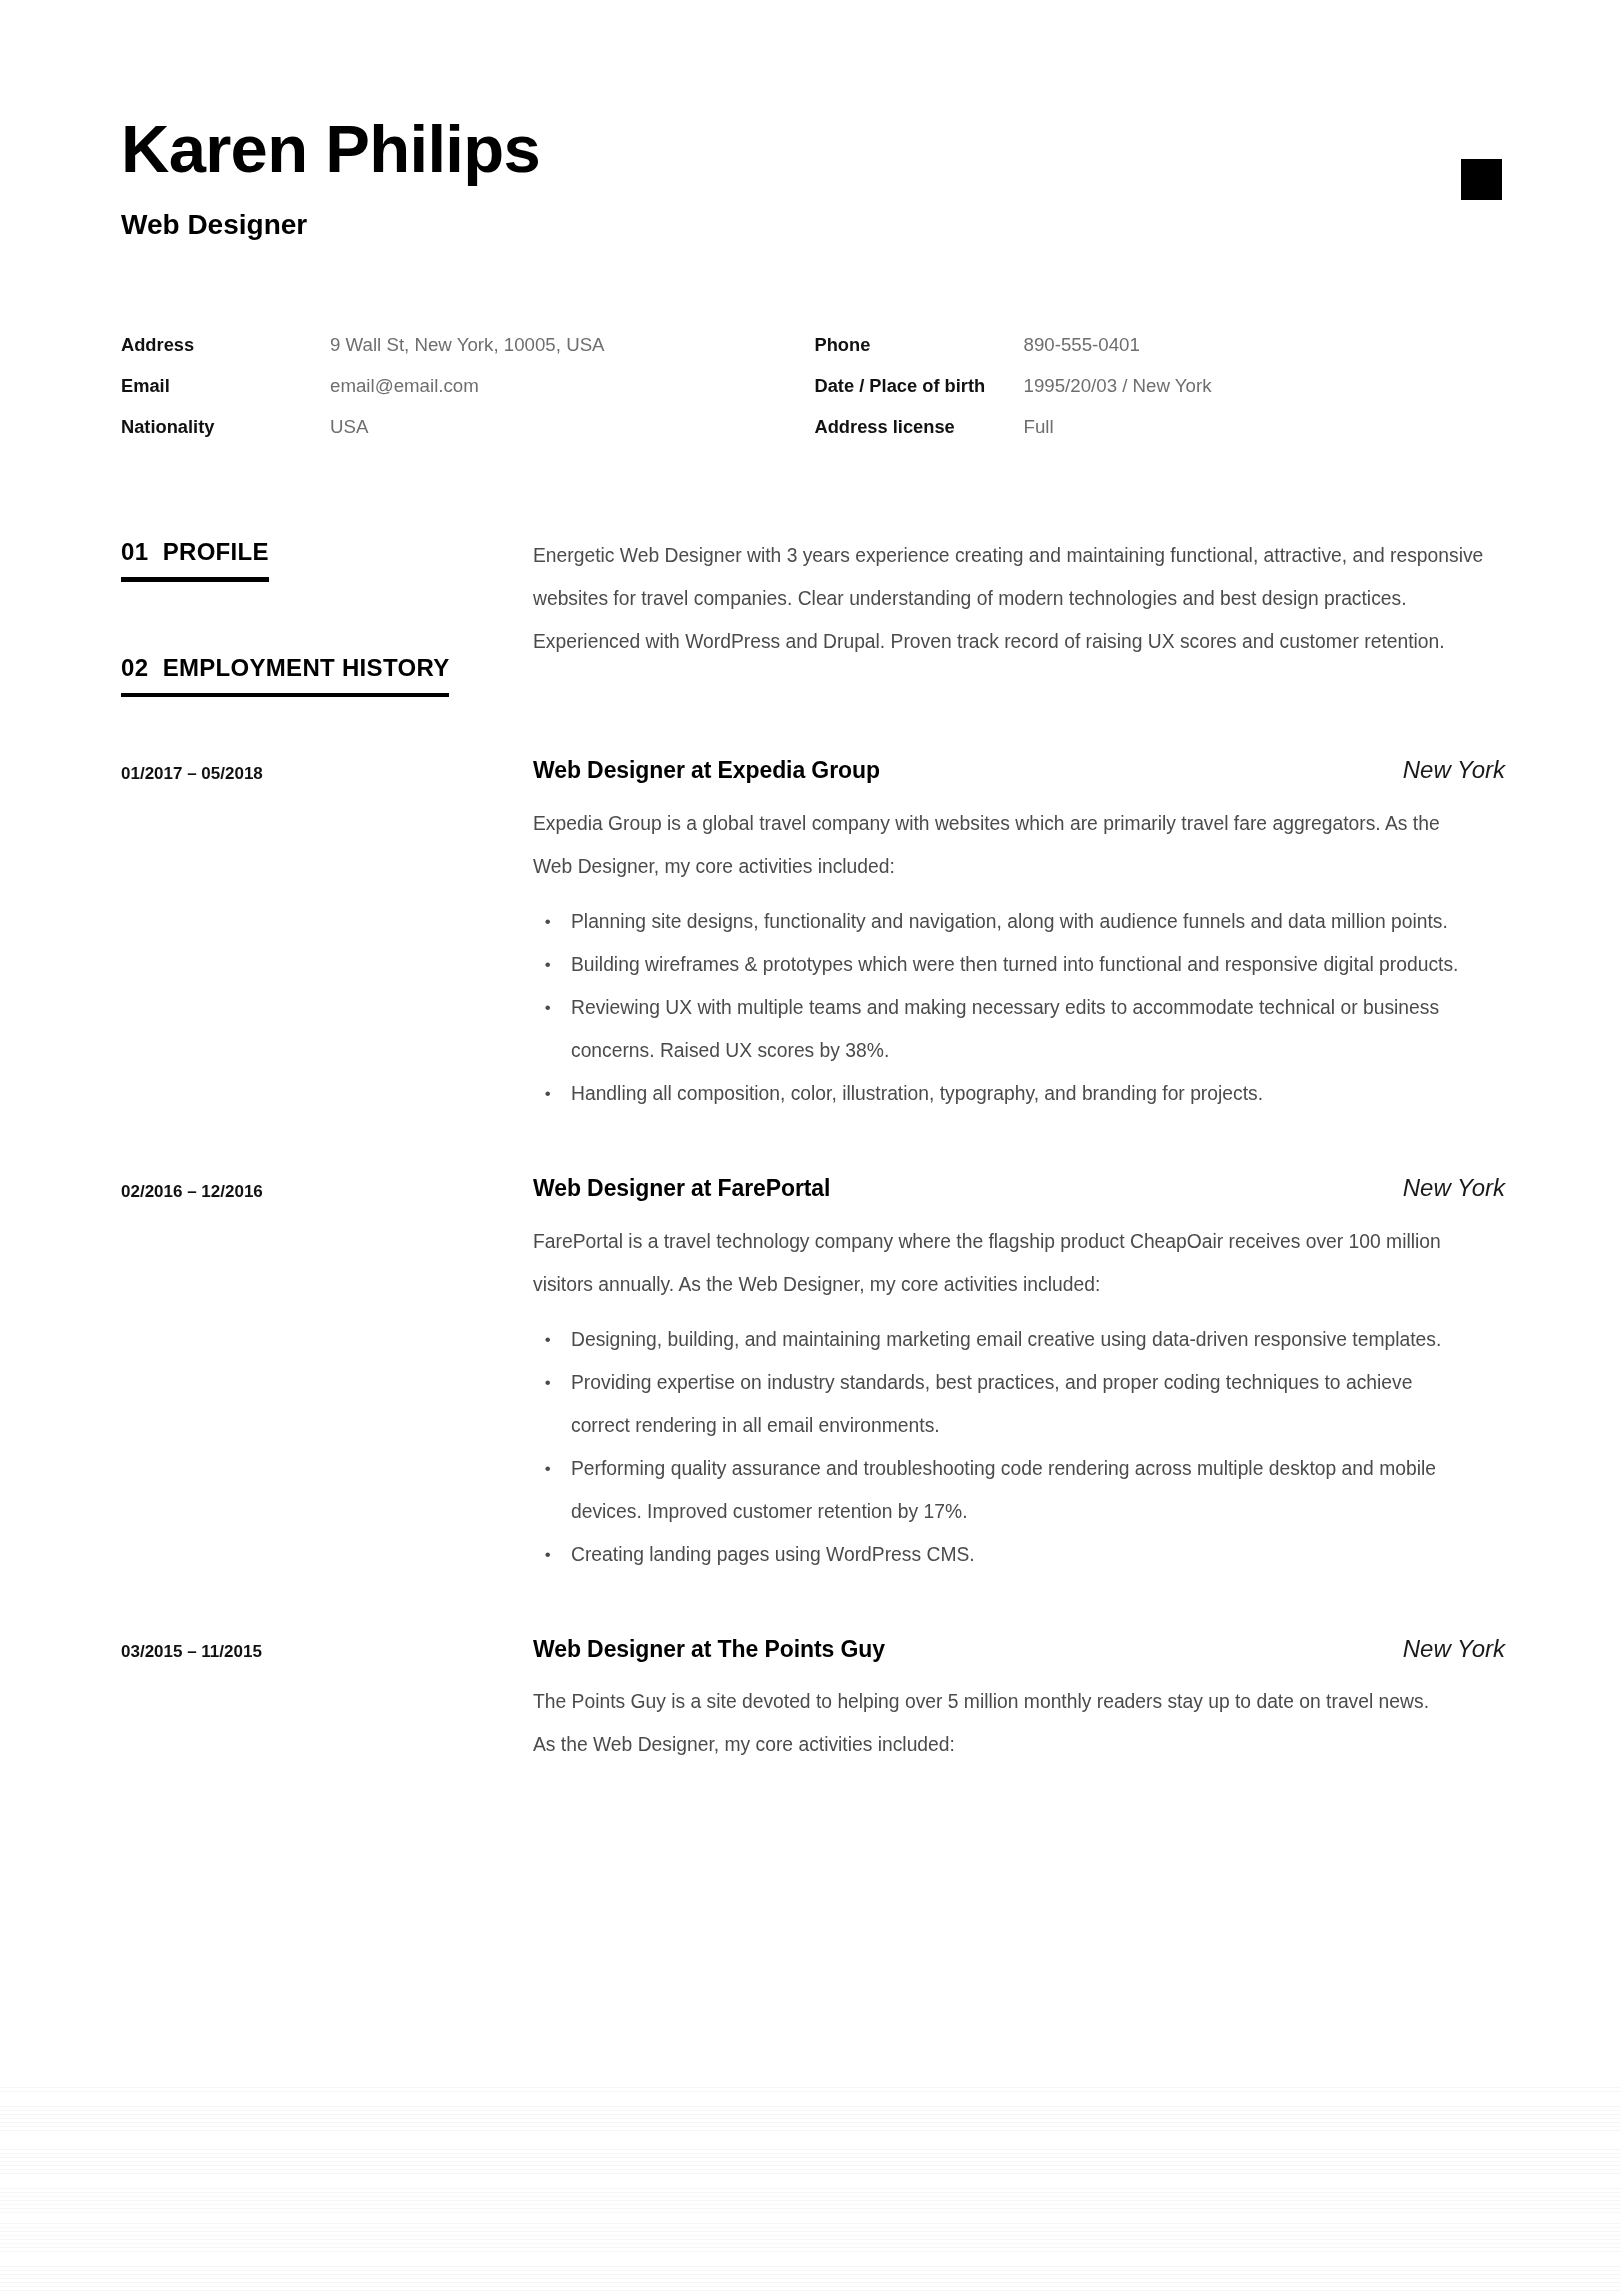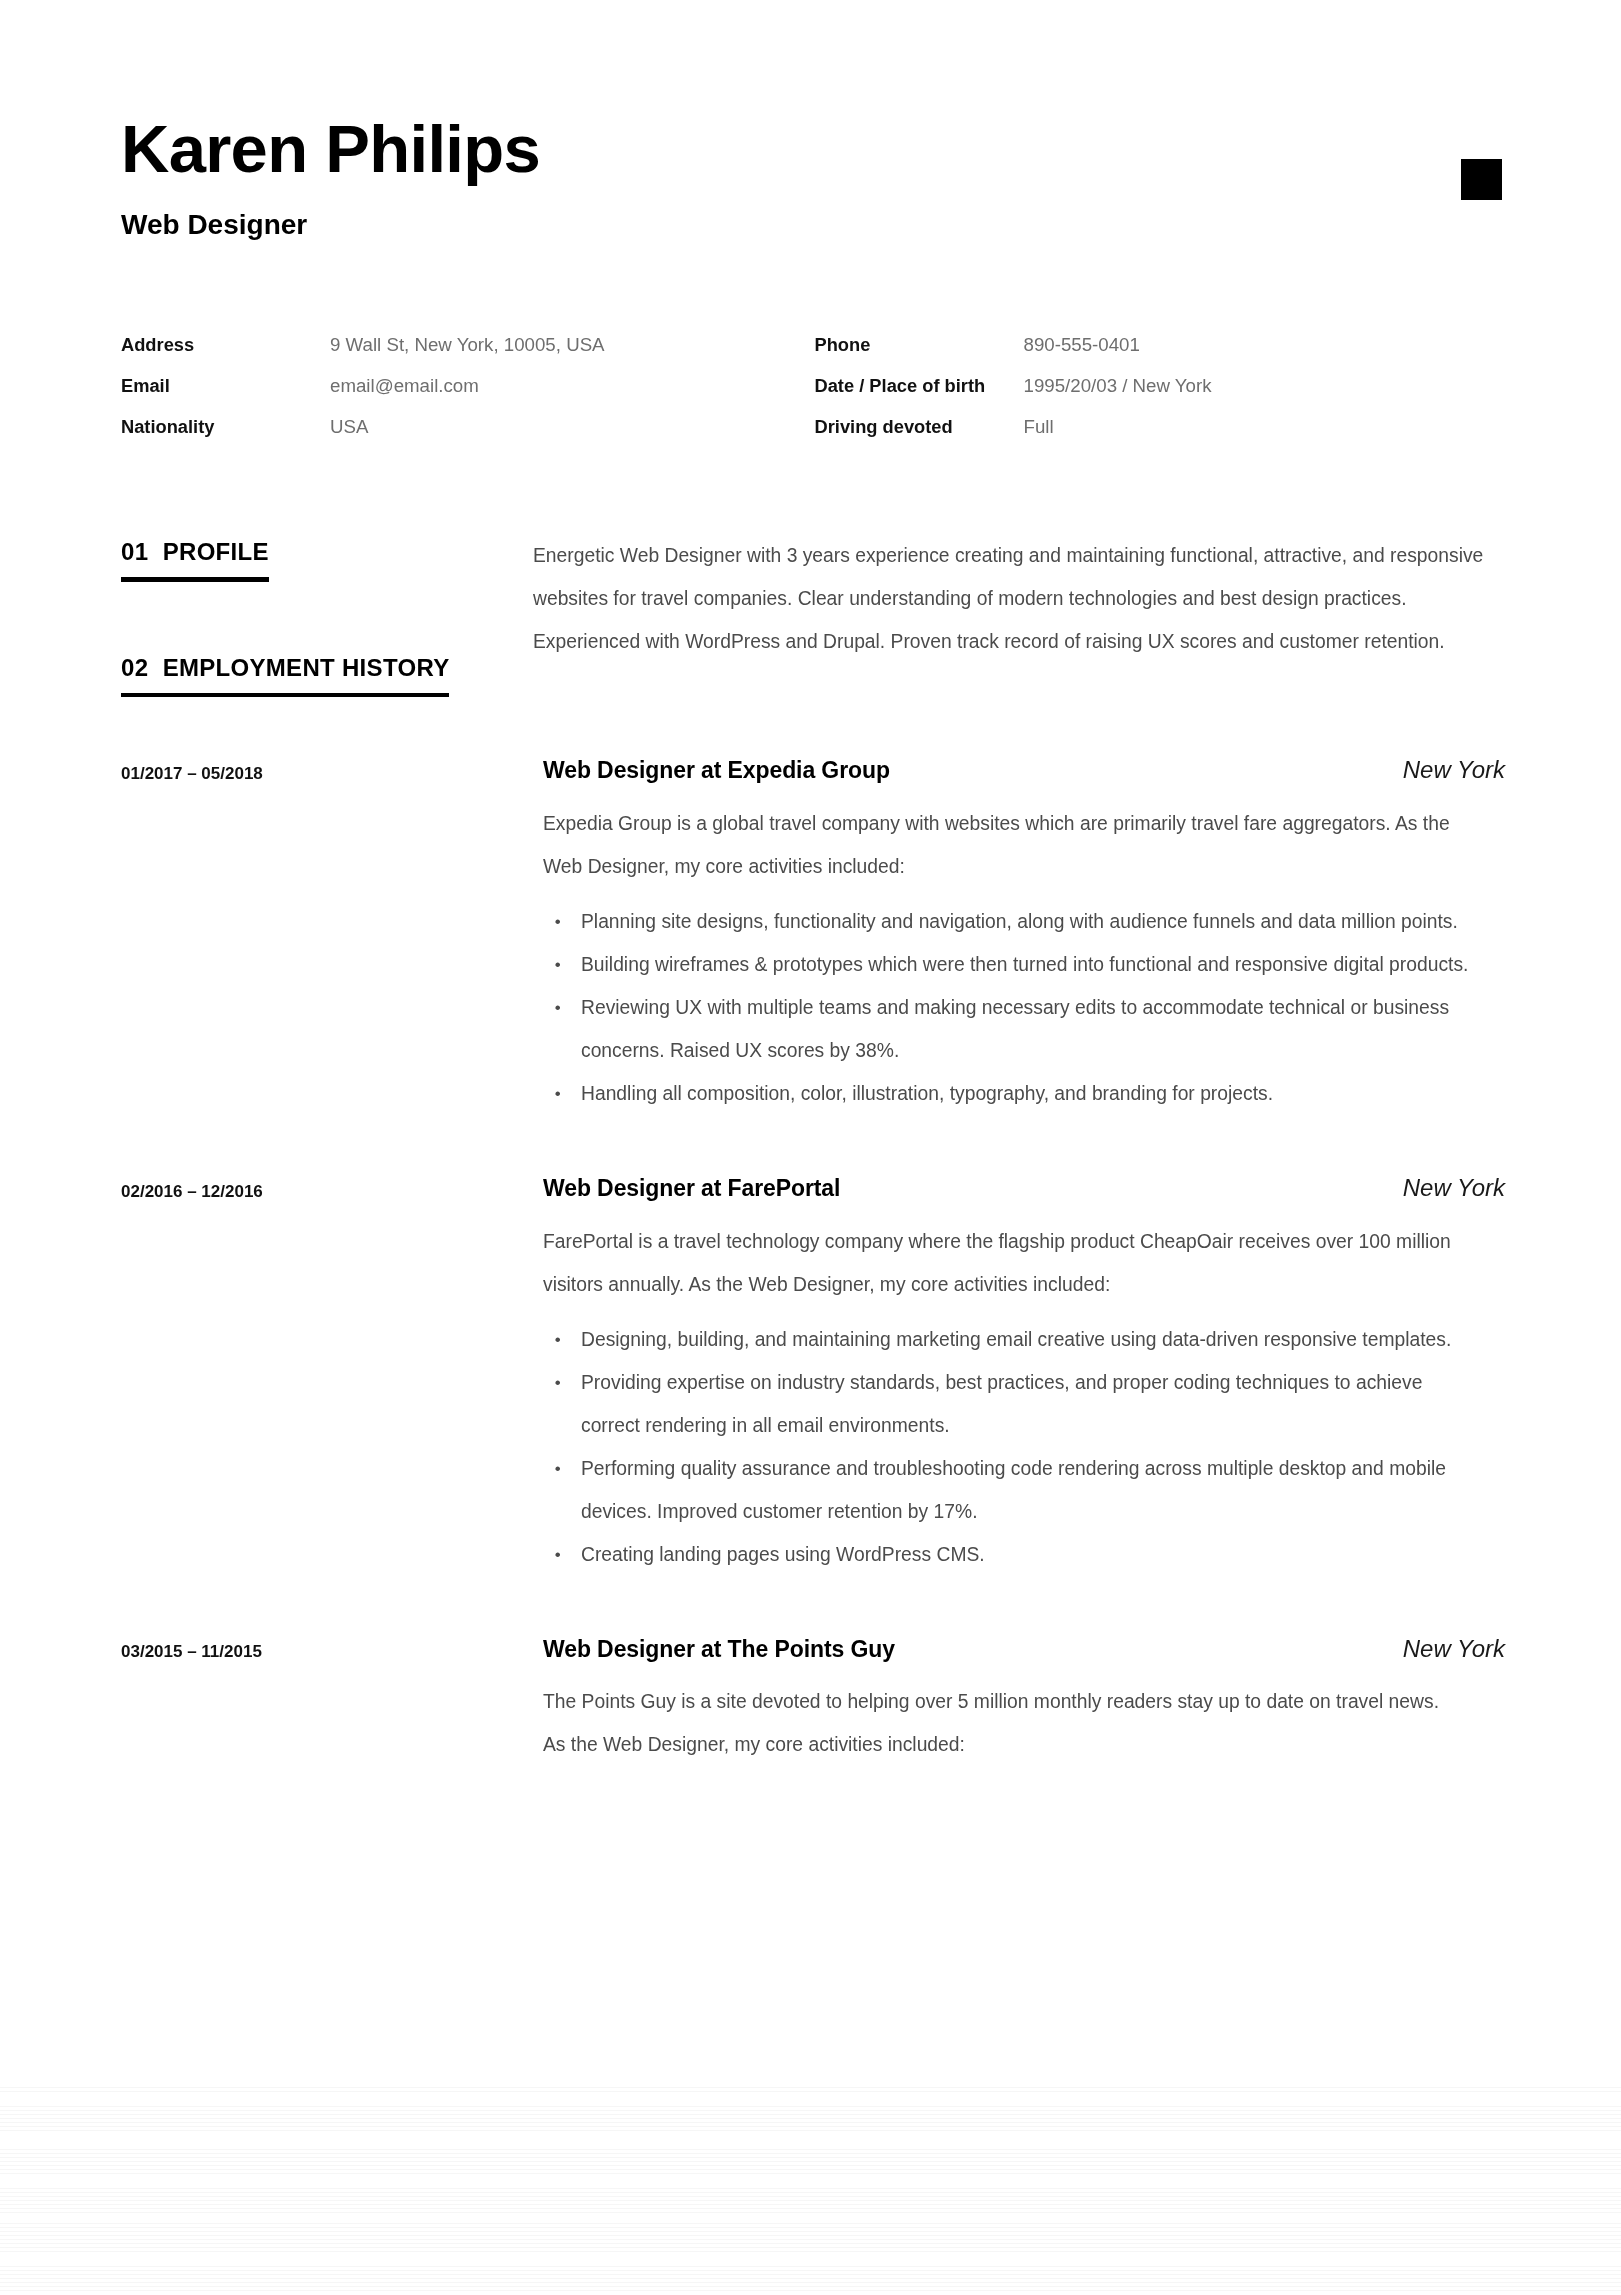--- a/index.html
+++ b/index.html
@@ -147,21 +147,20 @@
     color: #4b4b4b;
     margin: 0;
   }
 
   
   .employment-section { padding-top: 73px; }
 
   .job {
     display: flex;
     padding-top: 59px;
-    gap: 10px;
   }
   .job-dates {
     flex: 0 0 412px;
     width: 412px;
     font-size: 17px;
     font-weight: bold;
     color: #111111;
     padding-top: 7.9px;
     line-height: 1.2;
   }
@@ -250,21 +249,21 @@
       <div class="contact-col right">
         <div class="contact-row">
           <div class="contact-label">Phone</div>
           <div class="contact-value">890-555-0401</div>
         </div>
         <div class="contact-row">
           <div class="contact-label">Date / Place of birth</div>
           <div class="contact-value">1995/20/03 / New York</div>
         </div>
         <div class="contact-row">
-          <div class="contact-label">Driving devoted</div>
+          <div class="contact-label">Address license</div>
           <div class="contact-value">Full</div>
         </div>
       </div>
     </div>
 
     <div class="section profile-section">
       <div class="section-head-wrap">
         <div class="section-heading"><span class="num">01</span><span>PROFILE</span></div>
         <div class="section-rule"></div>
       </div>

